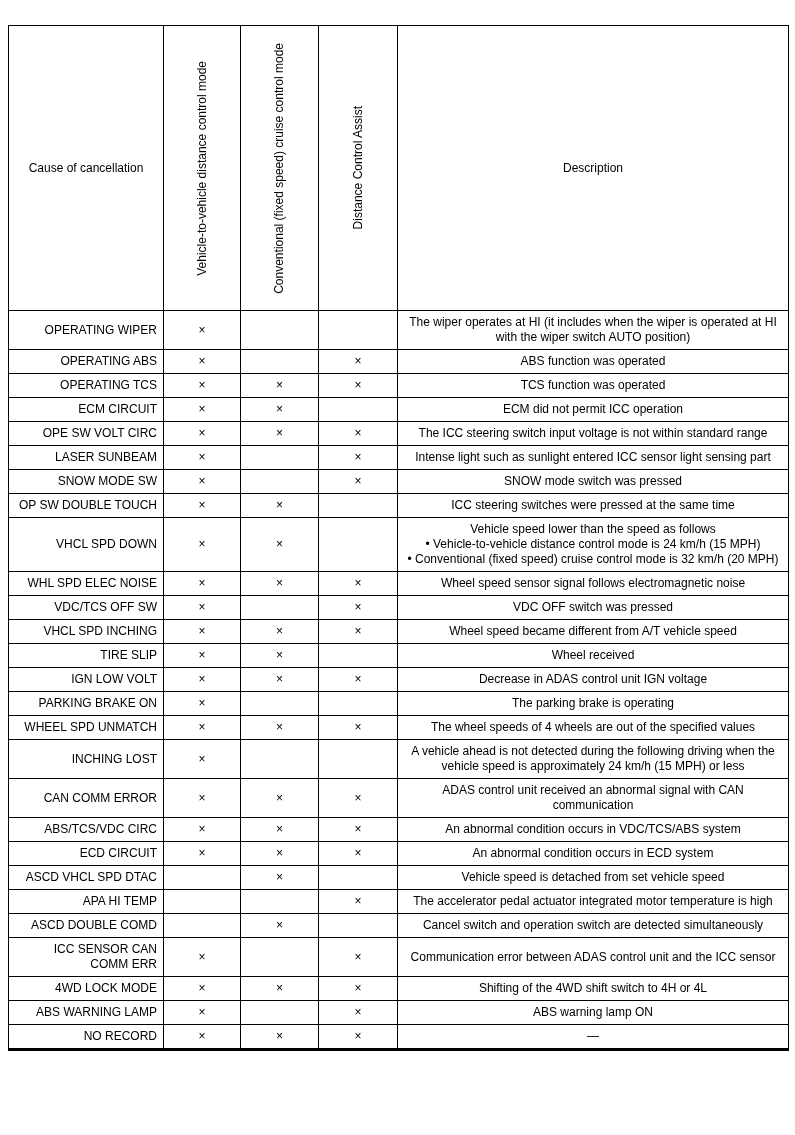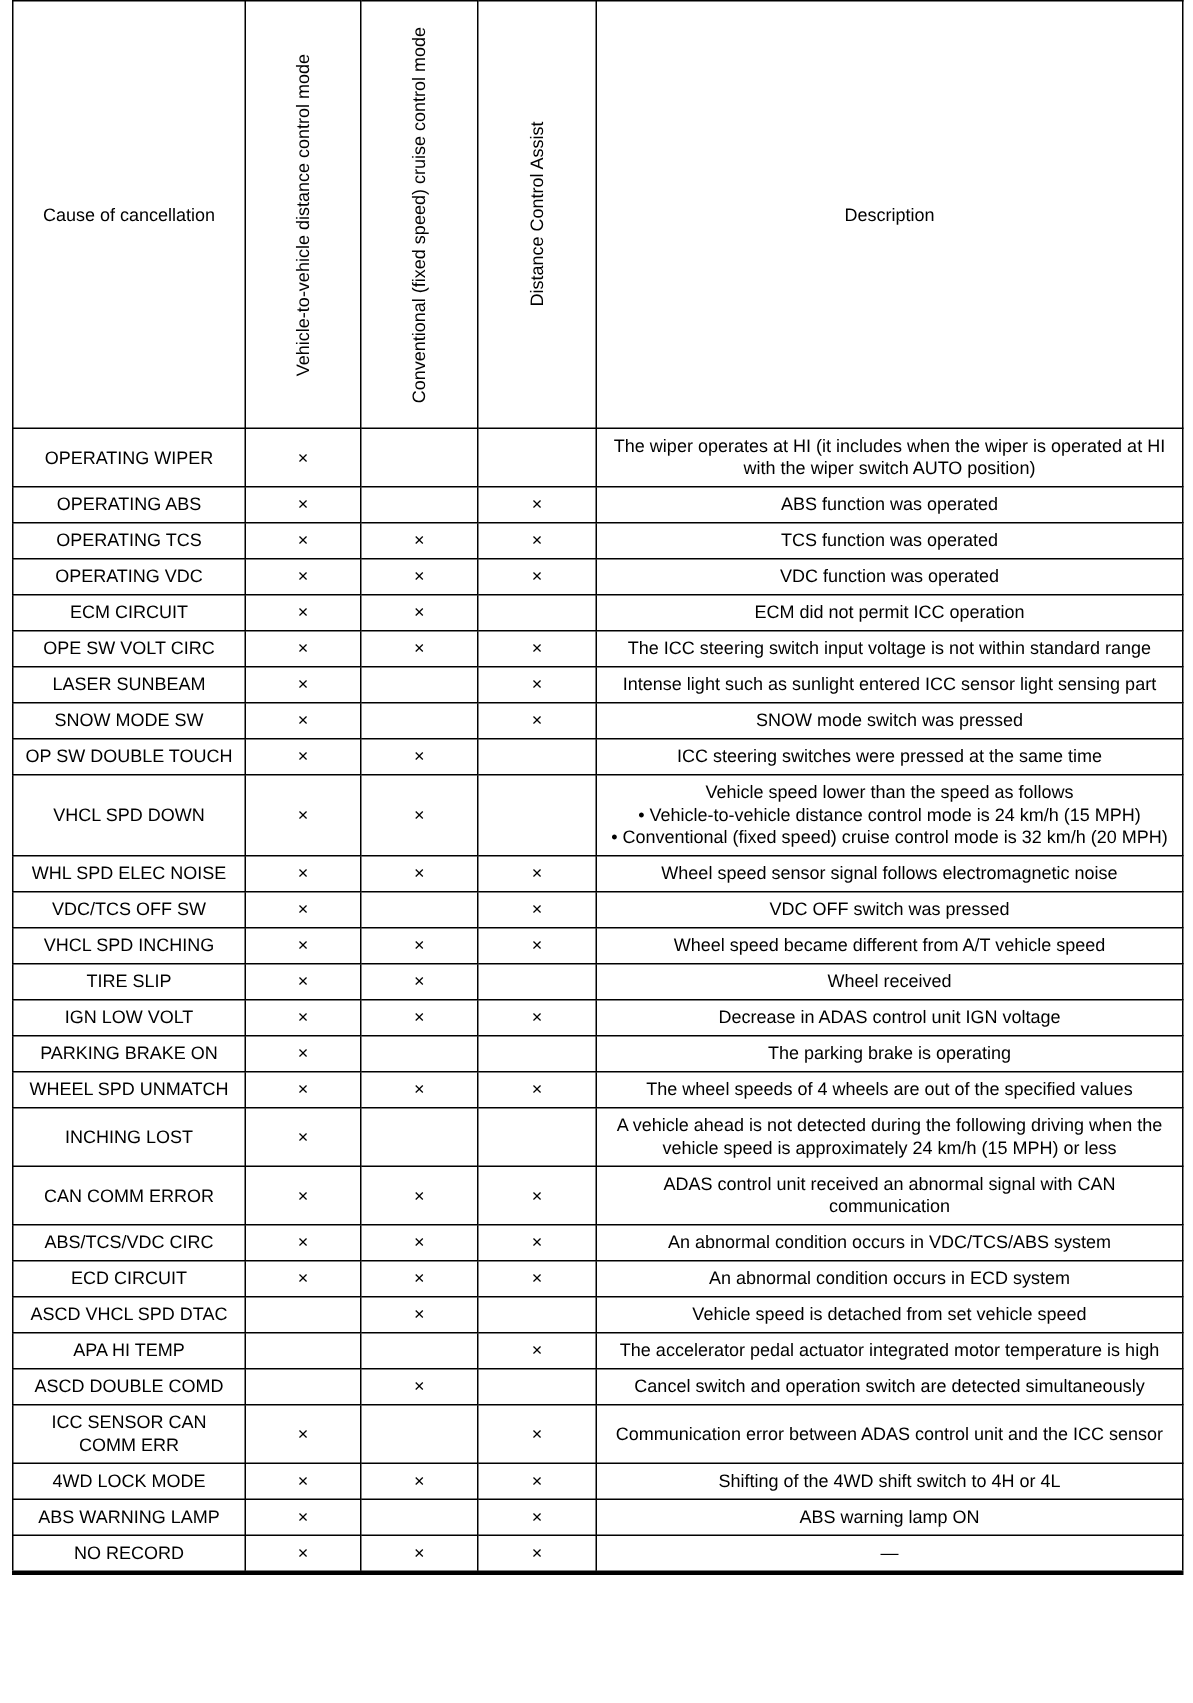--- a/index.html
+++ b/index.html
@@ -16,21 +16,21 @@
   .page {
     position: relative;
     width: 795px;
     height: 1135px;
     background: #fff;
     overflow: hidden;
   }
   table.cancel-table {
     position: absolute;
     left: 8px;
-    top: 0;
+    top: 25px;
     width: 780px;
     border-collapse: collapse;
     table-layout: fixed;
     border-bottom: 3px solid #000;
   }
   .cancel-table th,
   .cancel-table td {
     border: 1px solid #000;
     font-weight: normal;
     font-size: 12px;
@@ -44,21 +44,21 @@
     padding: 2px;
   }
   .vert {
     writing-mode: vertical-rl;
     transform: rotate(180deg);
     margin: 0 auto;
     white-space: nowrap;
     font-size: 12px;
   }
   td.cause {
-    text-align: center;
+    text-align: right;
     padding: 4px 6px;
   }
   td.mark {
     text-align: center;
     padding: 4px 2px;
     font-size: 12px;
   }
   td.desc {
     text-align: center;
     padding: 4px 6px;
@@ -112,27 +112,20 @@
           <td class="desc">ABS function was operated</td>
         </tr>
         <tr>
           <td class="cause">OPERATING TCS</td>
           <td class="mark">×</td>
           <td class="mark">×</td>
           <td class="mark">×</td>
           <td class="desc">TCS function was operated</td>
         </tr>
         <tr>
-          <td class="cause">OPERATING VDC</td>
-          <td class="mark">×</td>
-          <td class="mark">×</td>
-          <td class="mark">×</td>
-          <td class="desc">VDC function was operated</td>
-        </tr>
-        <tr>
           <td class="cause">ECM CIRCUIT</td>
           <td class="mark">×</td>
           <td class="mark">×</td>
           <td class="mark"></td>
           <td class="desc">ECM did not permit ICC operation</td>
         </tr>
         <tr>
           <td class="cause">OPE SW VOLT CIRC</td>
           <td class="mark">×</td>
           <td class="mark">×</td>

